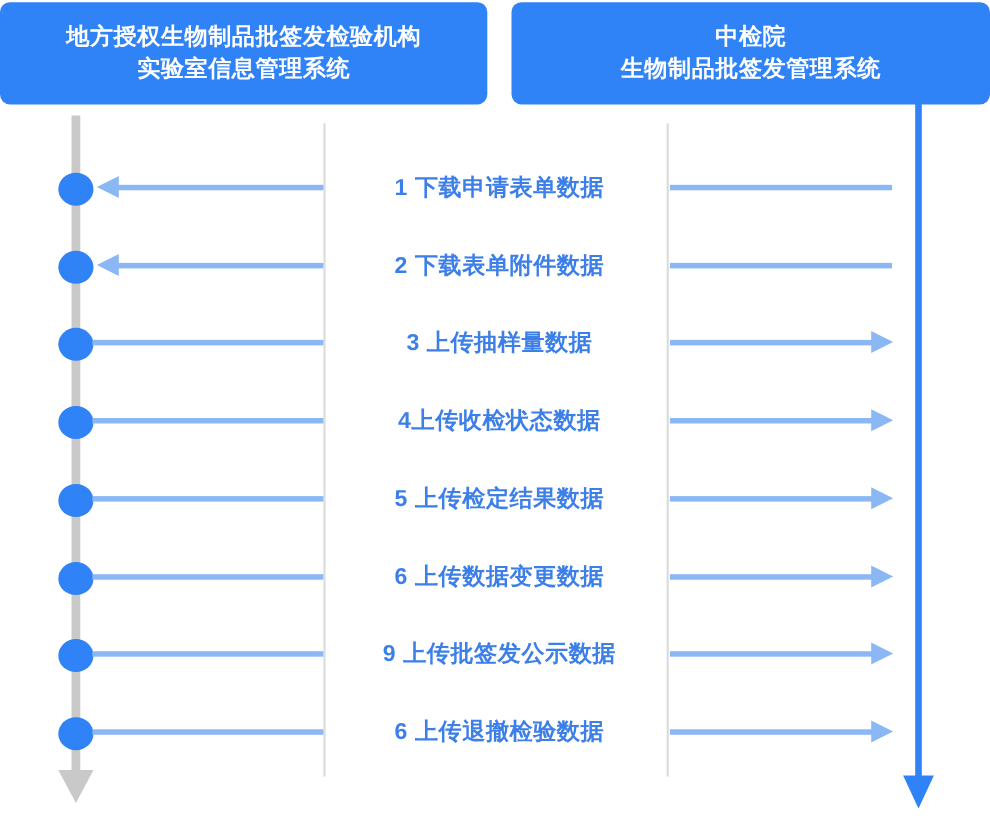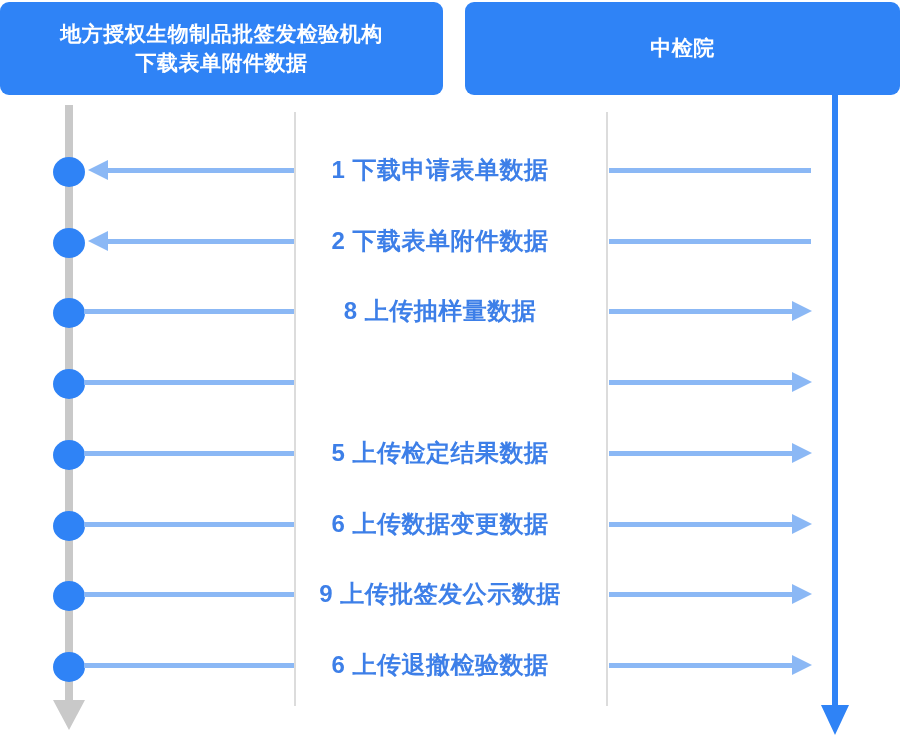--- a/index.html
+++ b/index.html
@@ -136,46 +136,47 @@
     left:792px;
     width:0;height:0;
     border-top:10px solid transparent;
     border-bottom:10px solid transparent;
     border-left:20px solid #8bb8f5;
   }
 
   
   .row-label{
     position:absolute;
-    left:286px;
+    left:300px;
     top:0px;
     width:308px;
     height:40px;
     display:flex;
     align-items:center;
     justify-content:center;
     color:#3d7fe8;
-    font-size:24px;
+    font-size:21px;
     font-weight:bold;
     letter-spacing:0.5px;
     white-space:nowrap;
   }
 </style>
 </head>
 <body>
 
 <div id="diagram">
 
   <div class="hdr hdr-left">
     <span class="hdr-line">地方授权生物制品批签发检验机构</span>
-    <span class="hdr-line">下载表单附件数据</span>
+    <span class="hdr-line">实验室信息管理系统</span>
   </div>
 
   <div class="hdr hdr-right">
     <span class="hdr-line">中检院</span>
+    <span class="hdr-line">生物制品批签发管理系统</span>
   </div>
 
   <div class="vsep vsep-a"></div>
   <div class="vsep vsep-b"></div>
 
   <div class="timeline-left"></div>
   <div class="timeline-left-head"></div>
 
   <div class="timeline-right"></div>
   <div class="timeline-right-head"></div>
@@ -193,27 +194,28 @@
         <div class="seg-left" style="left: 106px; width: 188px;"></div>
         <div class="seg-right" style="left: 609px; width: 202px;"></div>
         <div class="arrow-left-head"></div>
         <div class="row-label">2 下载表单附件数据</div>
       </div>
       <div class="row" style="top: 291px;">
         <div class="node-dot"></div>
         <div class="seg-left" style="left: 84px; width: 210px;"></div>
         <div class="seg-right" style="left: 609px; width: 185px;"></div>
         <div class="arrow-right-head"></div>
-        <div class="row-label">8 上传抽样量数据</div>
+        <div class="row-label">3 上传抽样量数据</div>
       </div>
       <div class="row" style="top: 362px;">
         <div class="node-dot"></div>
         <div class="seg-left" style="left: 84px; width: 210px;"></div>
         <div class="seg-right" style="left: 609px; width: 185px;"></div>
         <div class="arrow-right-head"></div>
+        <div class="row-label">4上传收检状态数据</div>
       </div>
       <div class="row" style="top: 433px;">
         <div class="node-dot"></div>
         <div class="seg-left" style="left: 84px; width: 210px;"></div>
         <div class="seg-right" style="left: 609px; width: 185px;"></div>
         <div class="arrow-right-head"></div>
         <div class="row-label">5 上传检定结果数据</div>
       </div>
       <div class="row" style="top: 504px; text-align: center;">
         <div class="node-dot"></div>

